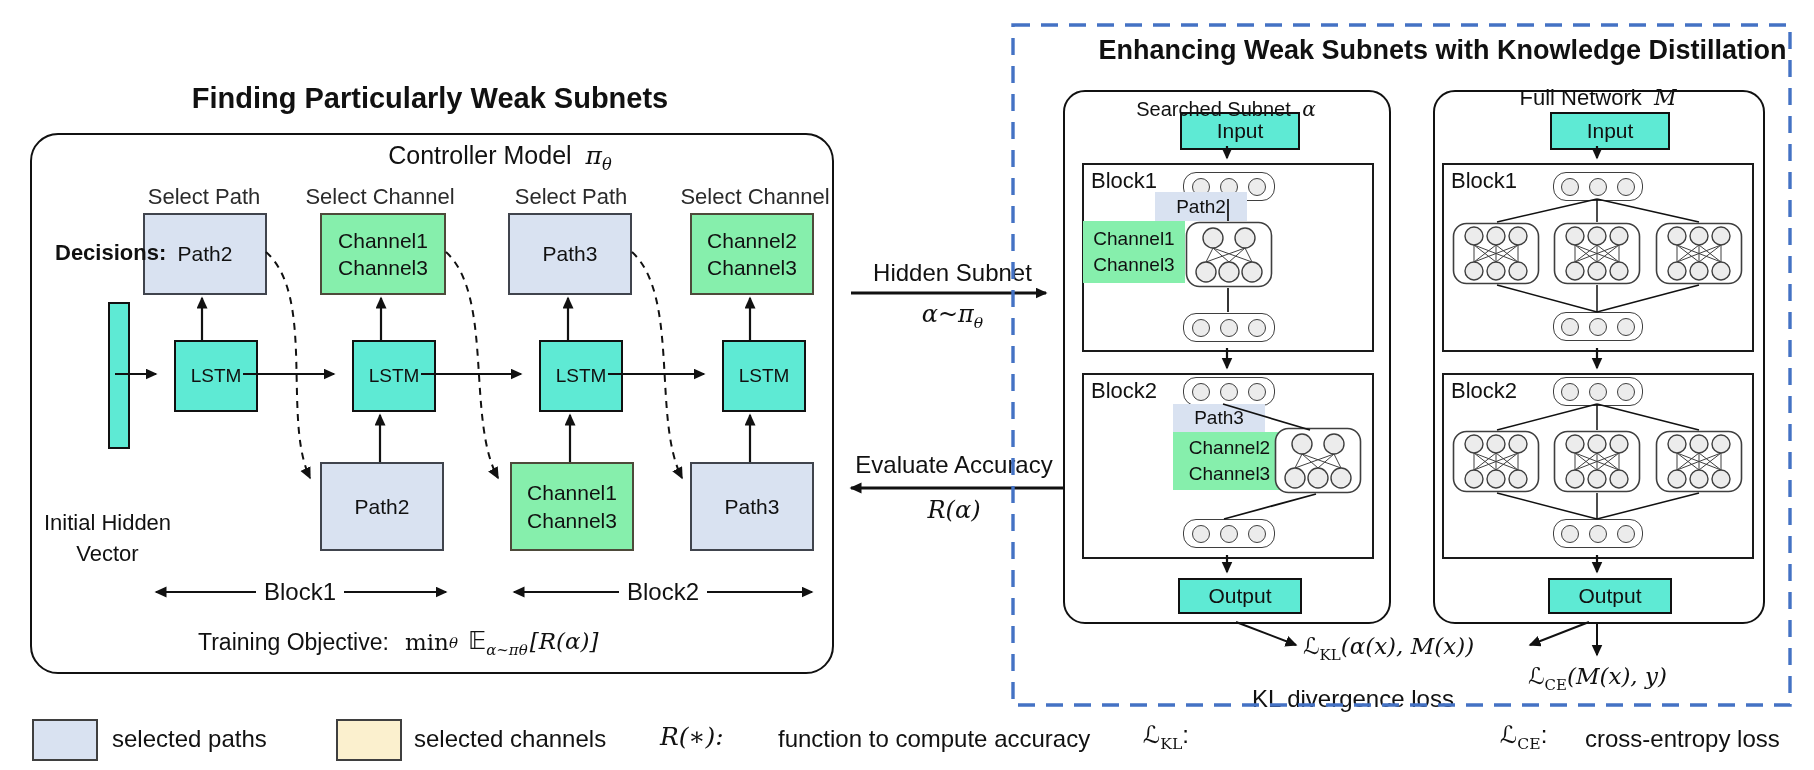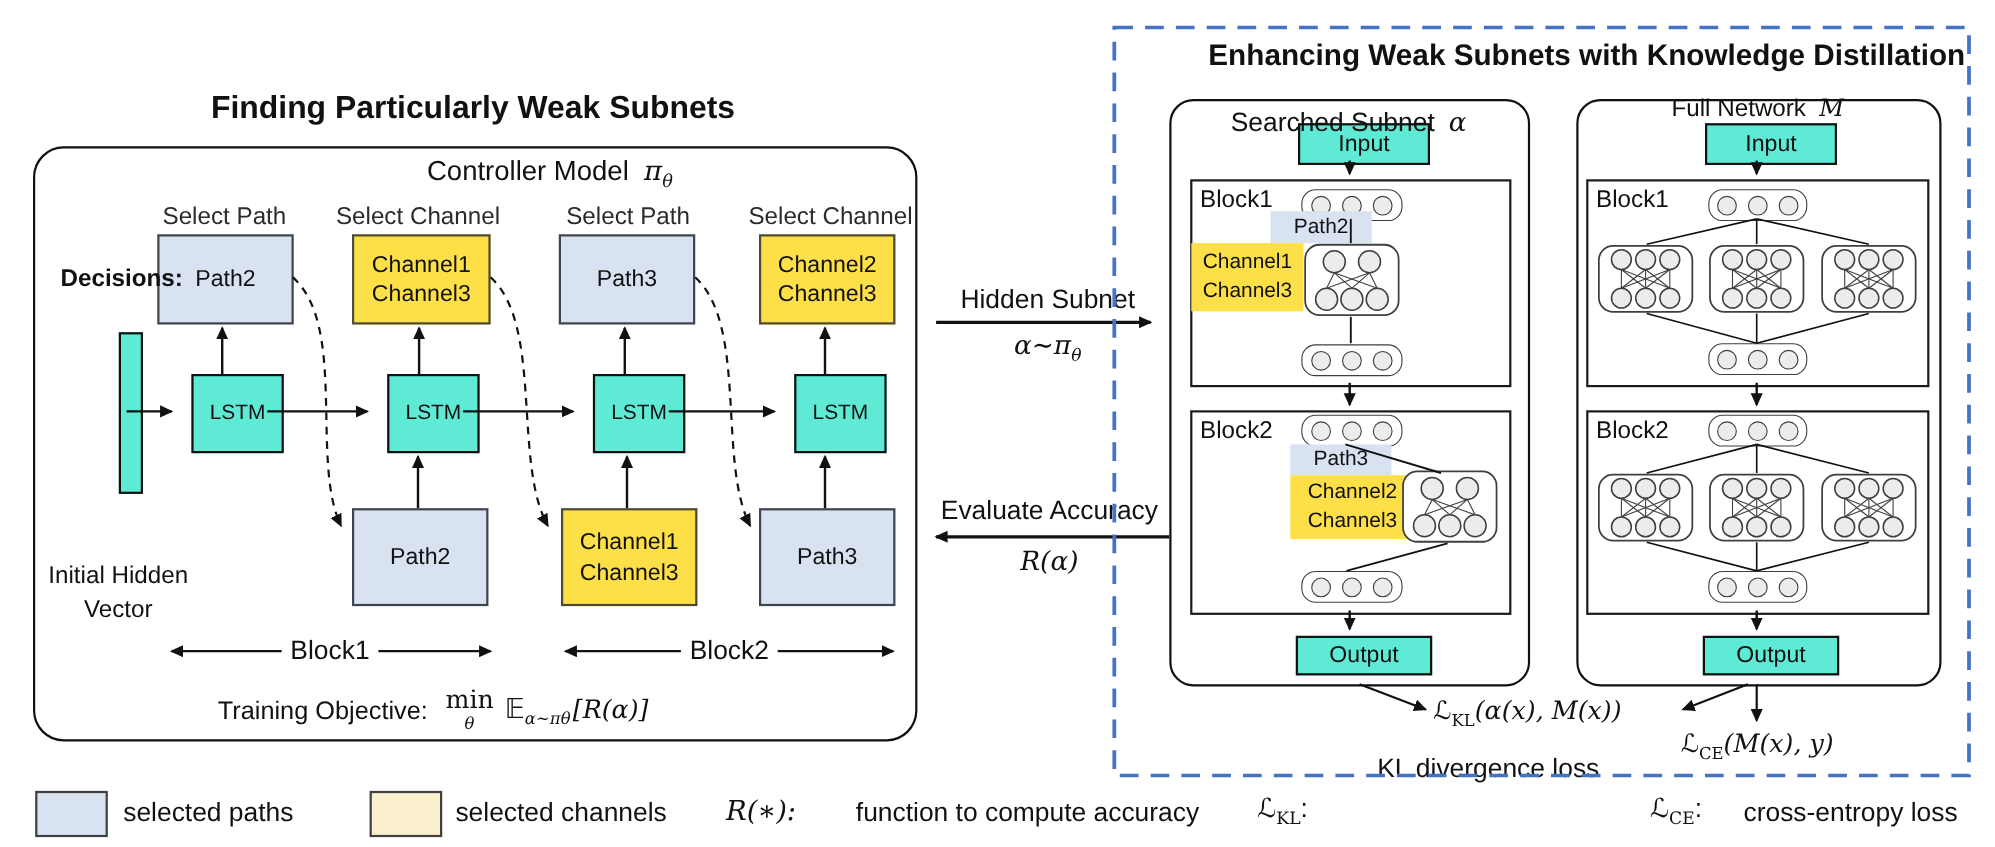--- a/index.html
+++ b/index.html
@@ -6,37 +6,37 @@
   #canvas{position:relative;width:1814px;height:770px;background:#fff;
           font-family:"Liberation Sans",sans-serif;color:#111;}
   .abs{position:absolute;}
   .ctr{text-align:center;}
   .bold{font-weight:bold;}
   
   .wbox{border:2.2px solid #111;background:#5eead4;display:flex;align-items:center;justify-content:center;margin-left:11px;}
   .dbox{border:2px solid #40444d;display:flex;flex-direction:column;align-items:center;justify-content:center;
         font-size:21px;line-height:1.3;color:#111;}
   .blue{background:#d9e2f1;}
-  .yellow{background:#fde047;border-color:#4d4a3a;}
+  .yellow{background:#86efac;border-color:#4d4a3a;}
   .round-panel{border:2.6px solid #111;border-radius:28px;background:transparent;}
   .blk{border:2px solid #1a1a1a;background:transparent;}
   
   .strip{border:1.6px solid #3f3f3f;border-radius:13px;background:#fff;
          display:flex;align-items:center;justify-content:center;gap:10px;}
   .node{width:16px;height:16px;border-radius:50%;background:#ececec;border:1.5px solid #3f3f3f;}
   
   .hl{display:flex;flex-direction:column;align-items:center;justify-content:center;
       font-size:19px;line-height:1.35;color:#111;}
   
   .math{font-family:"DejaVu Serif",serif;font-style:italic;}
   .mup{font-family:"DejaVu Serif",serif;font-style:normal;}
   .bb{font-family:"DejaVu Sans",sans-serif;font-style:normal;}
   .scriptL{font-family:"DejaVu Sans",sans-serif;font-style:italic;}
   sub{font-size:65%;}
-  .minstack{display:inline-flex;flex-direction:column;align-items:center;line-height:1;text-align:right;}
+  .minstack{display:inline-flex;align-items:center;line-height:1;text-align:right;}
   .minsub{font-size:15px;margin-top:2px;font-family:"DejaVu Serif",serif;font-style:italic;}
   svg{display:block;}
   #overlay{position:absolute;left:0;top:0;z-index:30;pointer-events:none;}
   .z10{z-index:10;} .z15{z-index:15;} .z20{z-index:20;}
 </style>
 </head>
 <body>
 
 <div id="canvas">
 
@@ -118,21 +118,21 @@
   <div class="abs ctr z20" style="left:845px;top:259px;width:215px;font-size:24px;">Hidden Subnet</div>
   <div class="abs ctr math z20" style="left:845px;top:300px;width:215px;font-size:24px;">
     <span>α~π</span><sub>θ</sub>
   </div>
   <div class="abs ctr z20" style="left:838px;top:451px;width:232px;font-size:24px;">Evaluate Accuracy</div>
   <div class="abs ctr math z20" style="left:838px;top:496px;width:232px;font-size:24px;">R(α)</div>
 
   <div class="abs ctr bold z20" style="left:1080px;top:35px;width:725px;font-size:27px;">Enhancing Weak Subnets with Knowledge Distillation</div>
 
   <div class="abs round-panel z10" style="left:1063px;top:90px;width:324px;height:530px;border-radius:22px;"></div>
-  <div class="abs ctr z20" style="left:1063px;top:97px;width:326px;font-size:24px;">
+  <div class="abs ctr z20" style="left:1063px;top:97px;width:326px;font-size:20px;">
     <span>Searched Subnet</span>
     <span class="math" style="margin-left:6px;">α</span>
   </div>
   <div class="abs wbox z15" style="left:1169px;top:112px;width:116px;height:34px;font-size:21px;border-width:2px;">
       <span>Input</span>
     </div>
 
   <div class="abs blk z10" style="left:1082px;top:163px;width:288px;height:185px;"></div>
   <div class="abs z20" style="left:1091px;top:168px;font-size:22px;">Block1</div>
   <div class="abs strip z15" style="left:1183px;top:172px;width:90px;height:27px;">

